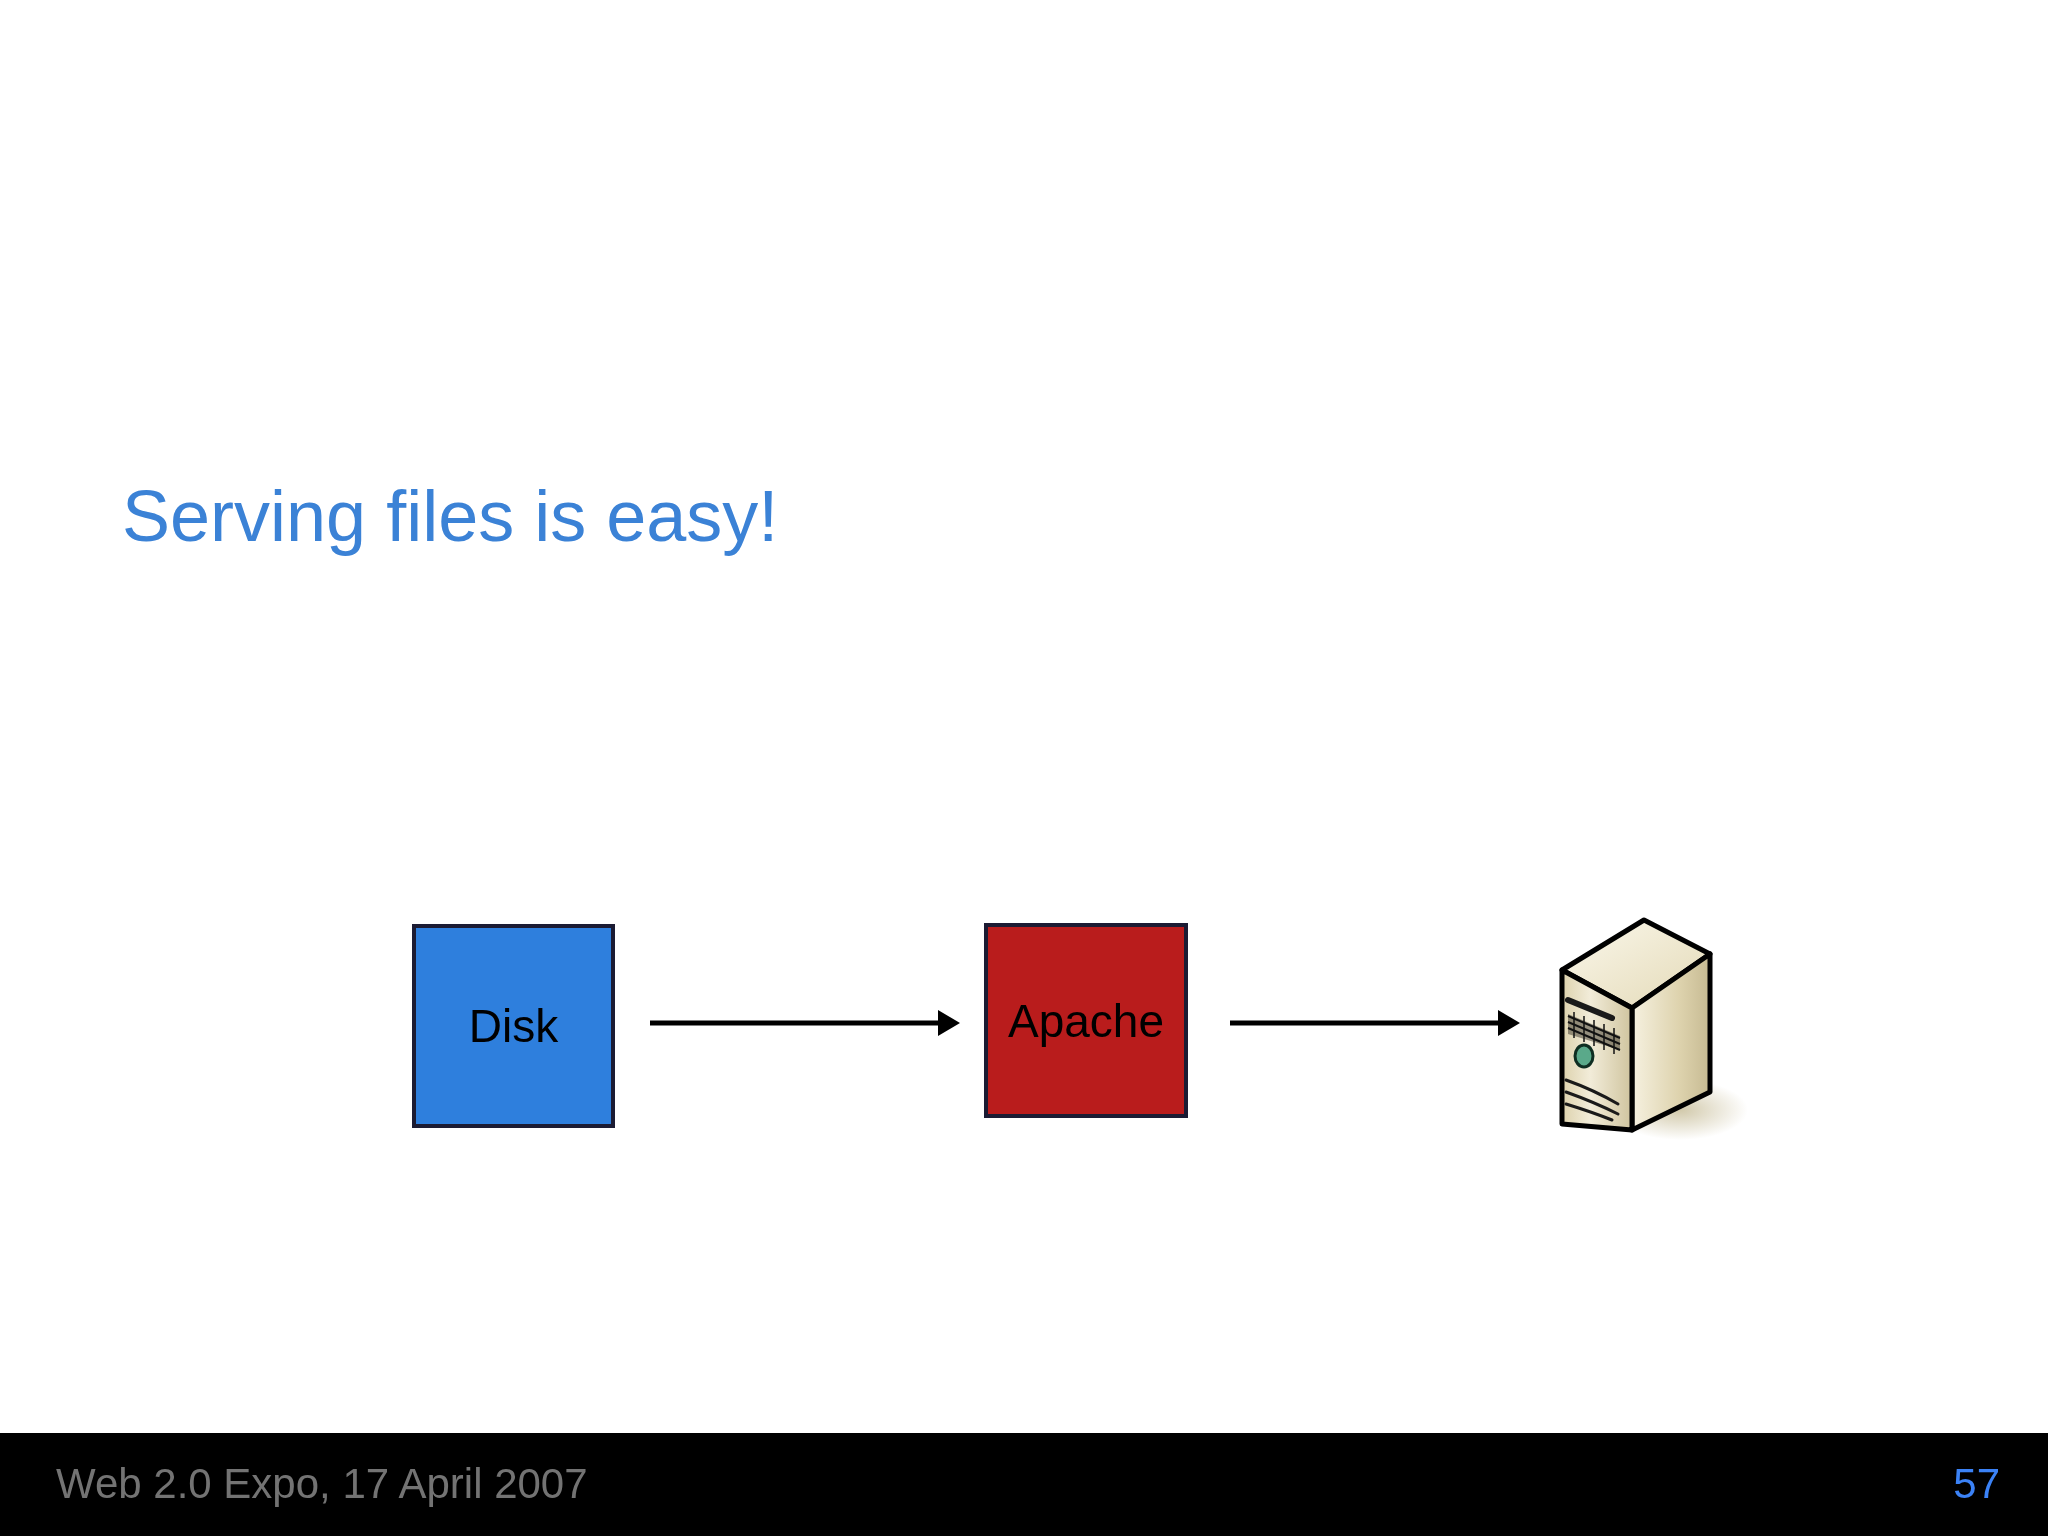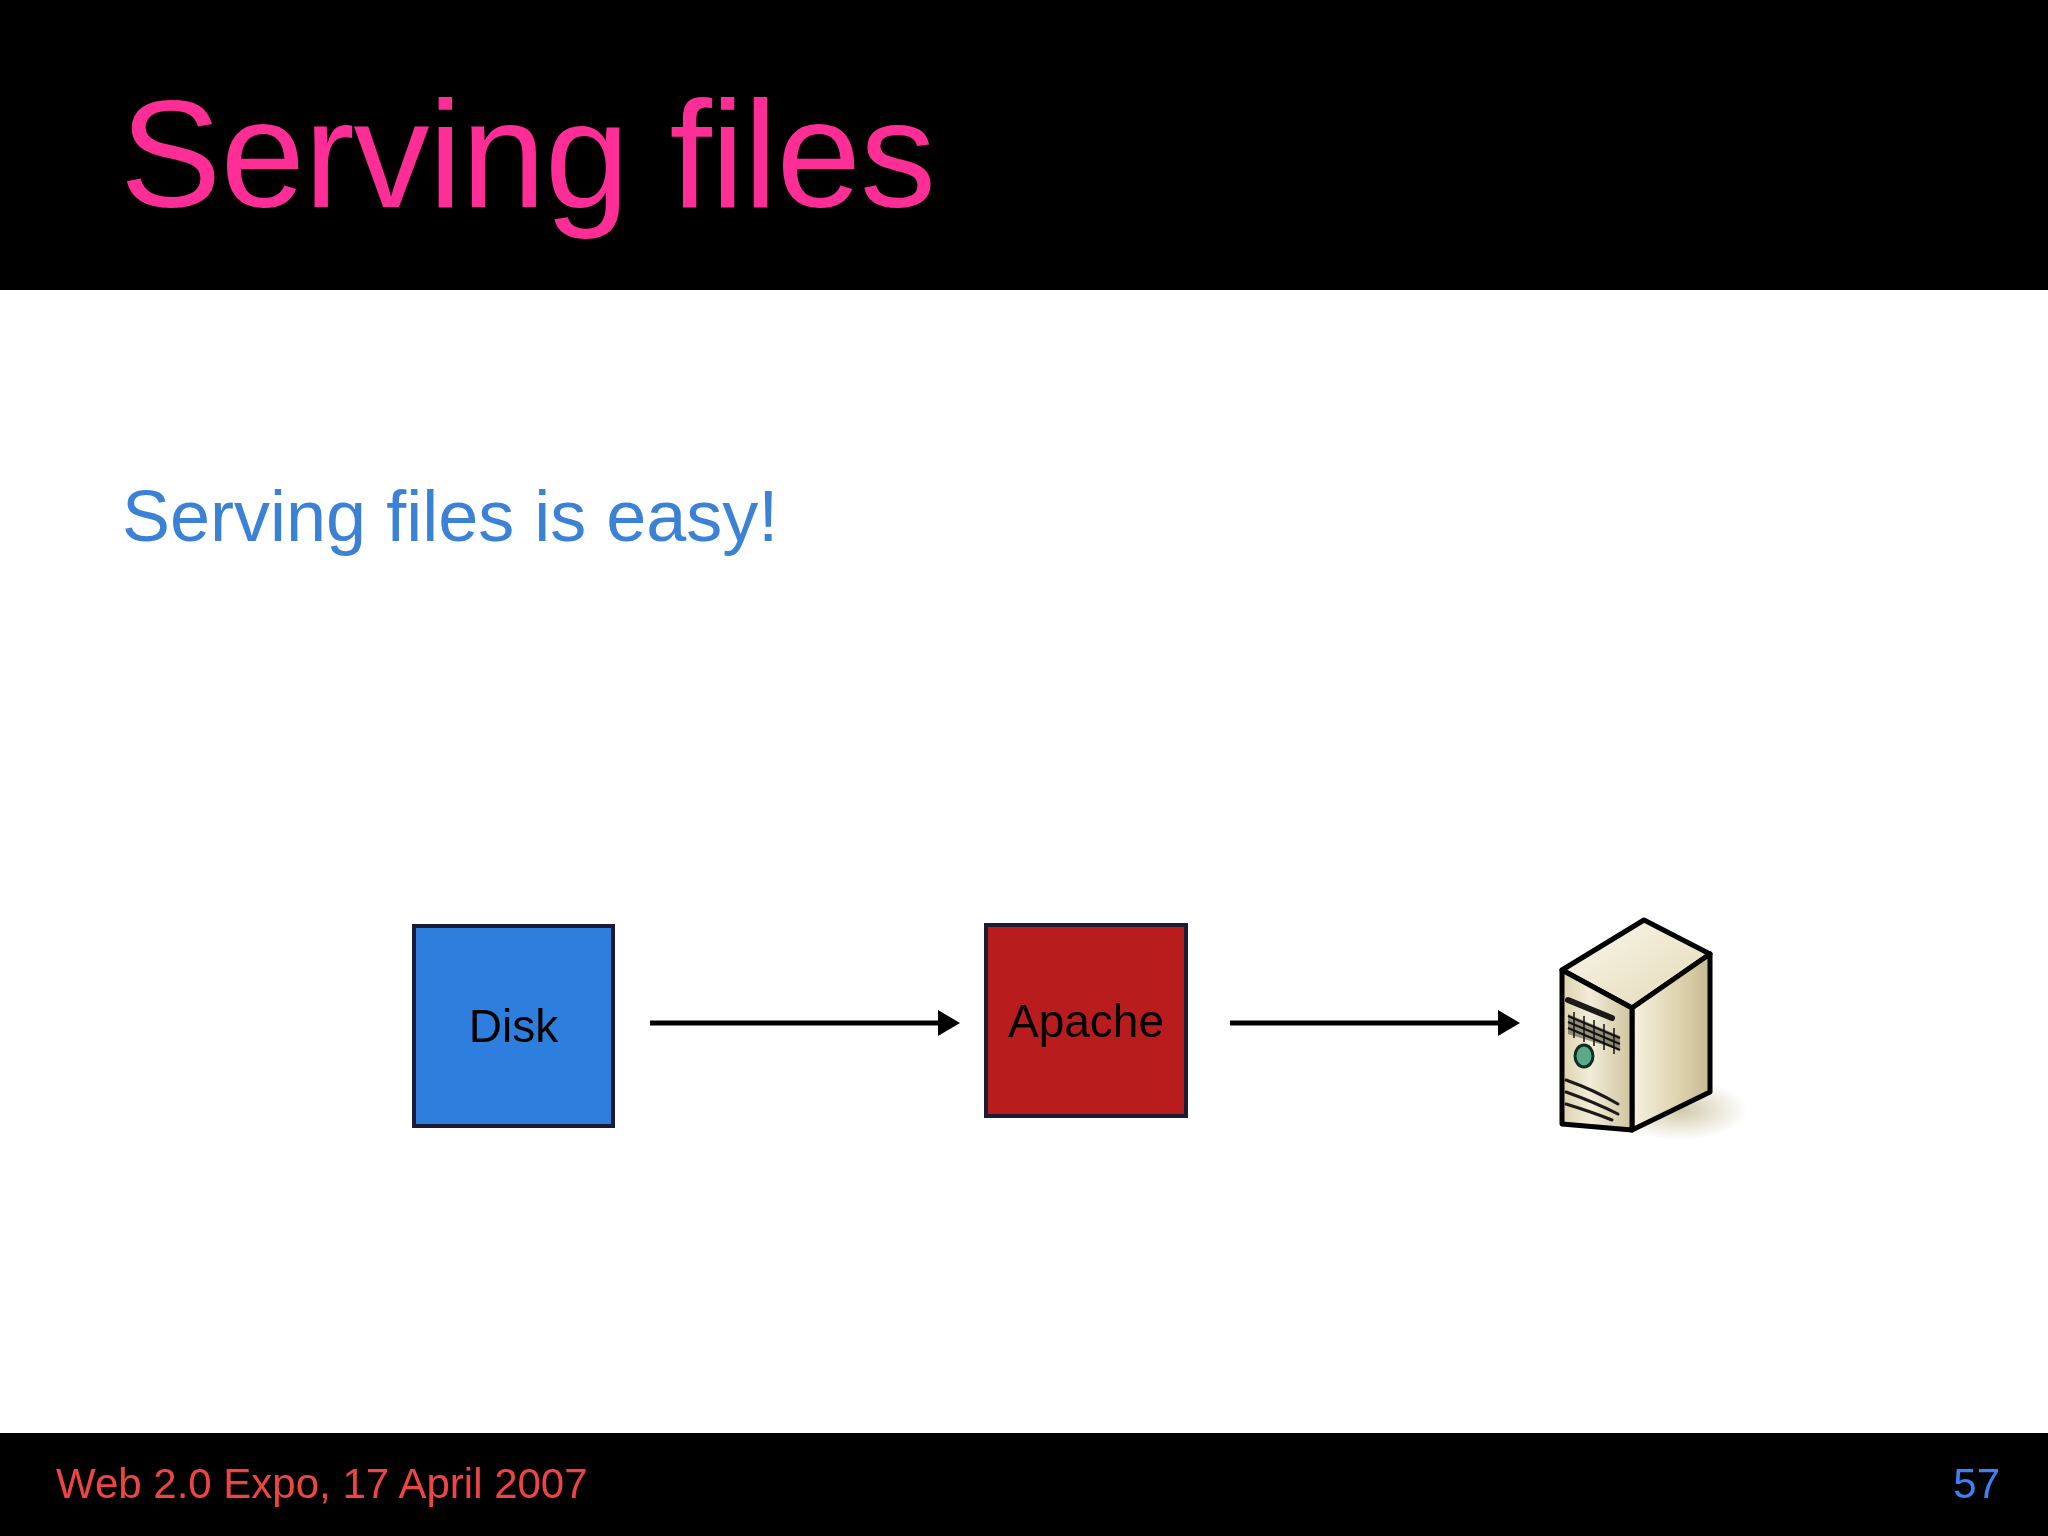--- a/index.html
+++ b/index.html
@@ -124,41 +124,38 @@
     top: 1433px;
     width: 2048px;
     height: 103px;
     background: #000000;
   }
   #footer-text {
     position: absolute;
     left: 56px;
     top: 30px;
     font-size: 42px;
-    color: #ef4444;
+    color: #737373;
     line-height: 1;
     white-space: nowrap;
   }
   #page-number {
     position: absolute;
     right: 48px;
     top: 30px;
     font-size: 42px;
     color: #3b82f6;
     line-height: 1;
   }
 </style>
 </head>
 <body>
 
 <div id="slide">
 
-  <div id="header-band">
-    <div id="slide-title">Serving files</div>
-  </div>
 
   <div id="body-area">
 
     <div id="subtitle">Serving files is easy!</div>
 
     <div id="diagram">
 
       <div class="flow-box" id="box-disk">
         <span class="flow-box-label">Disk</span>
       </div>

